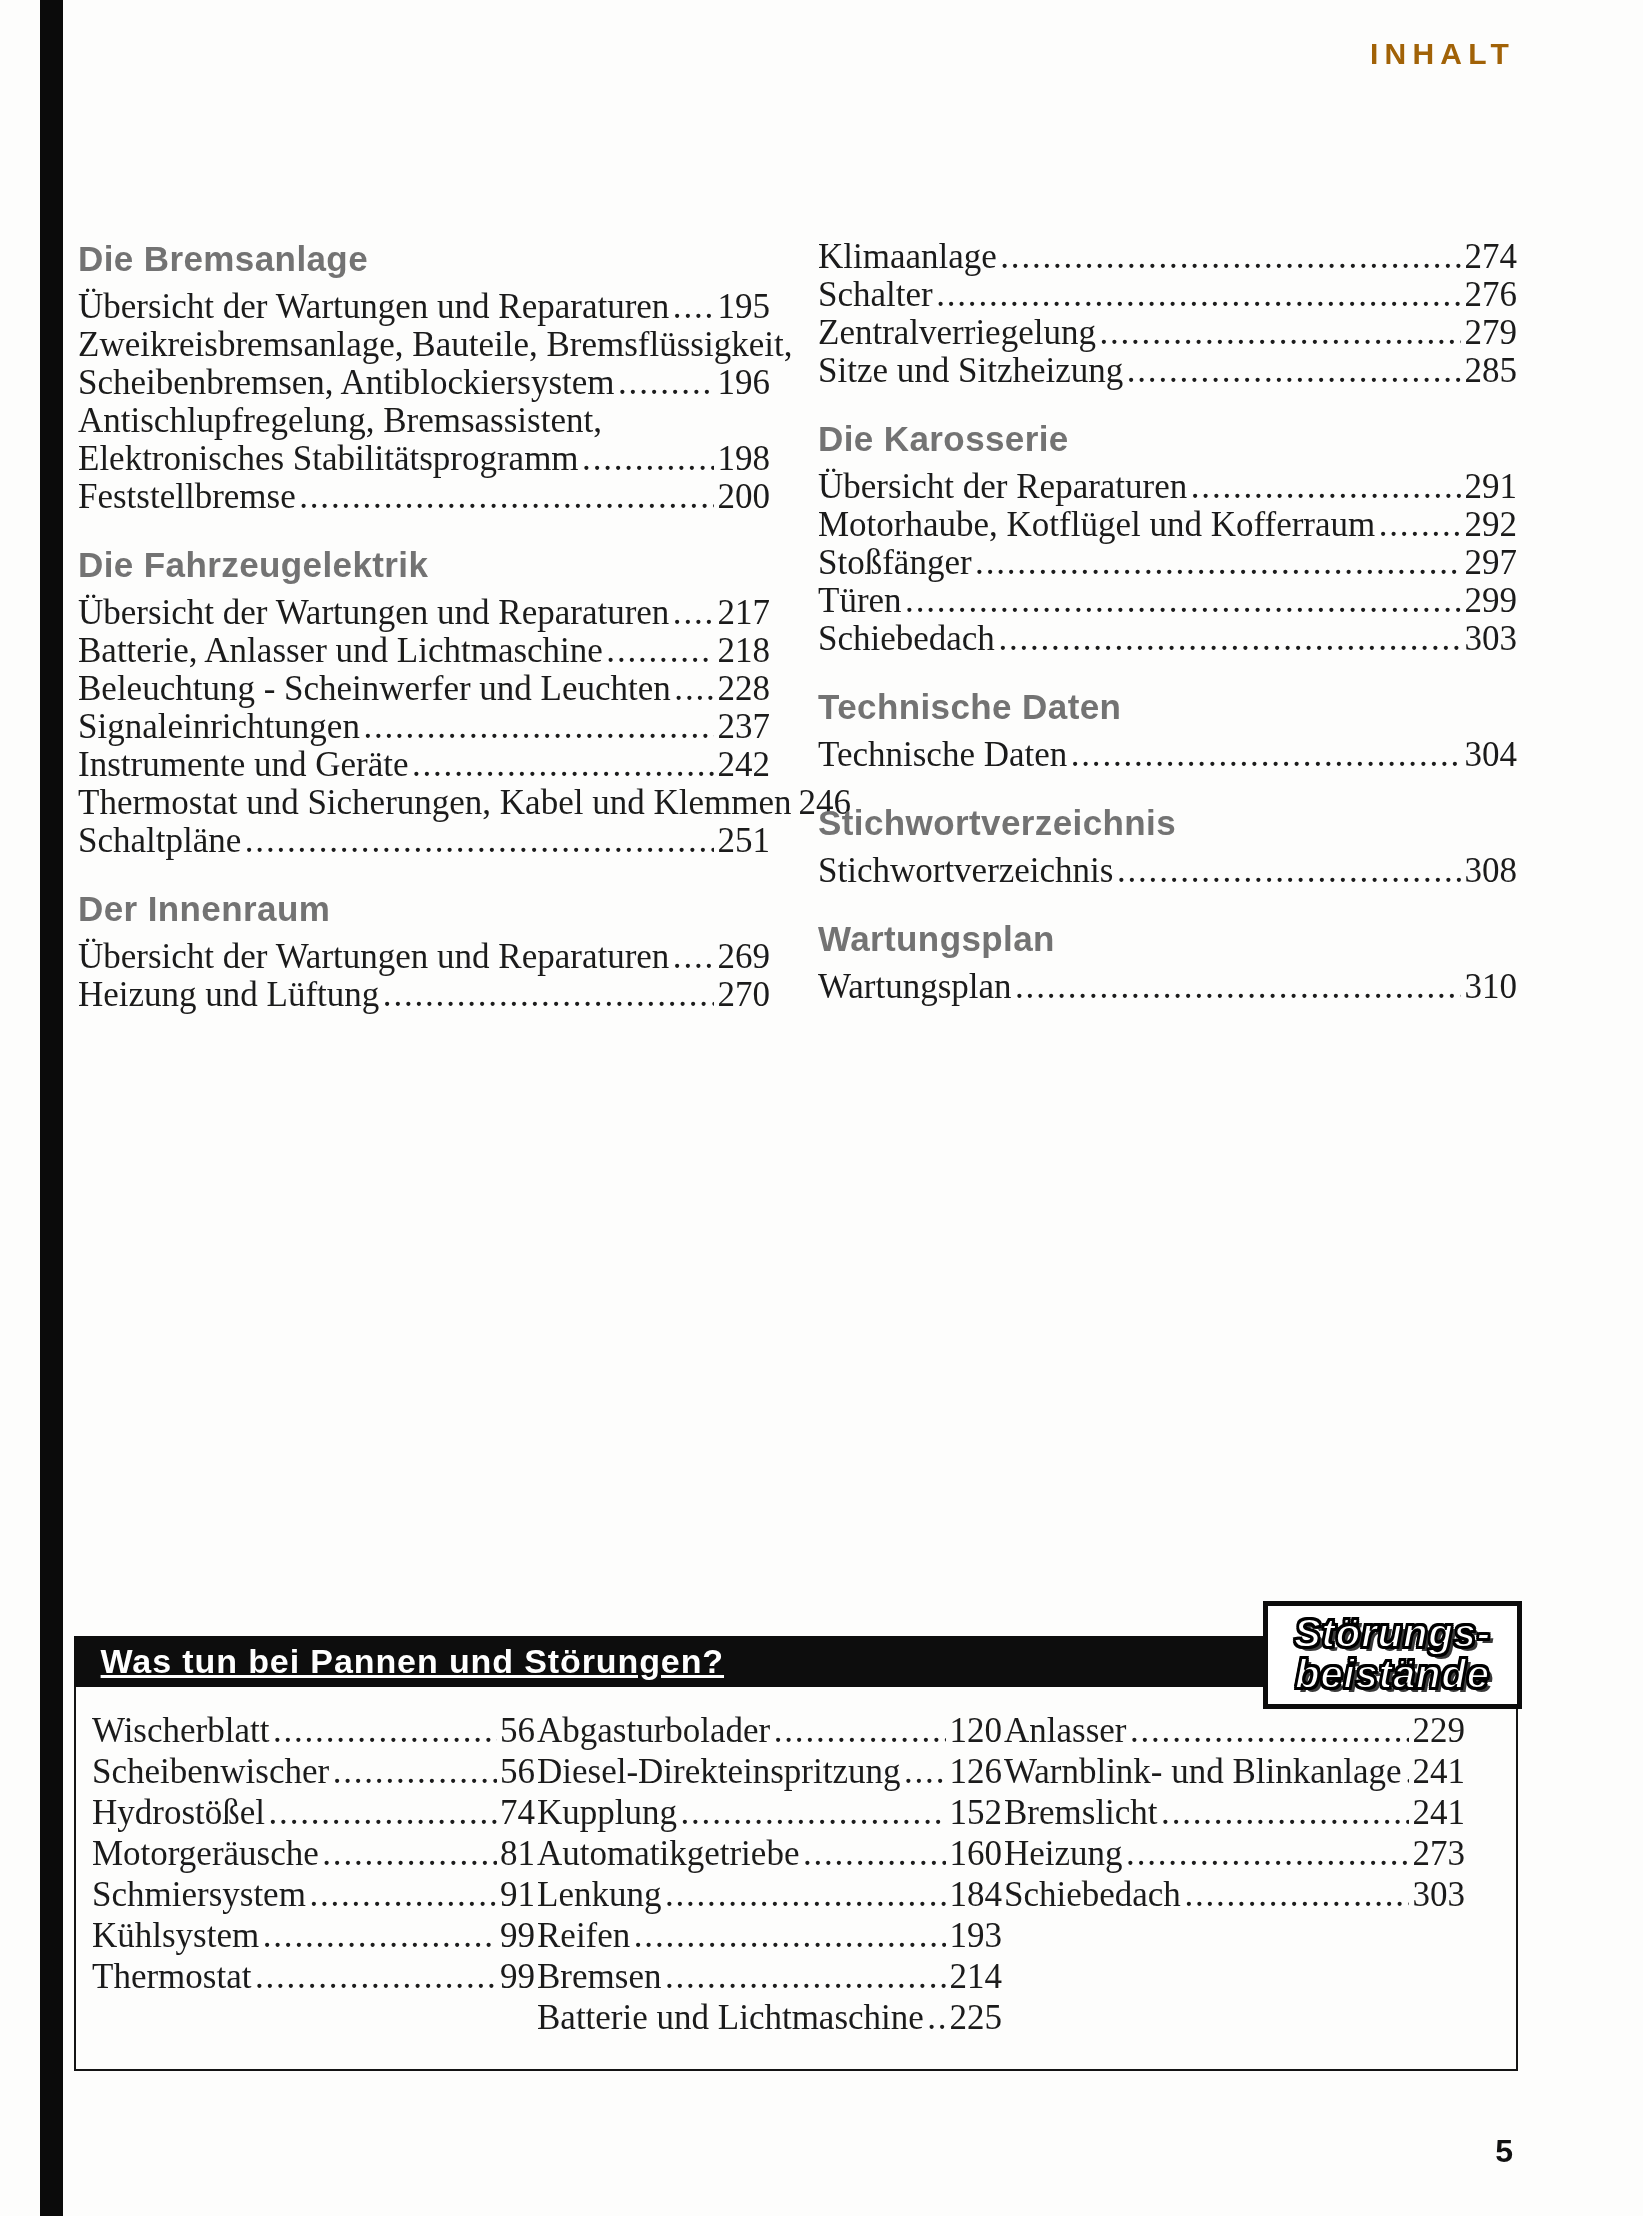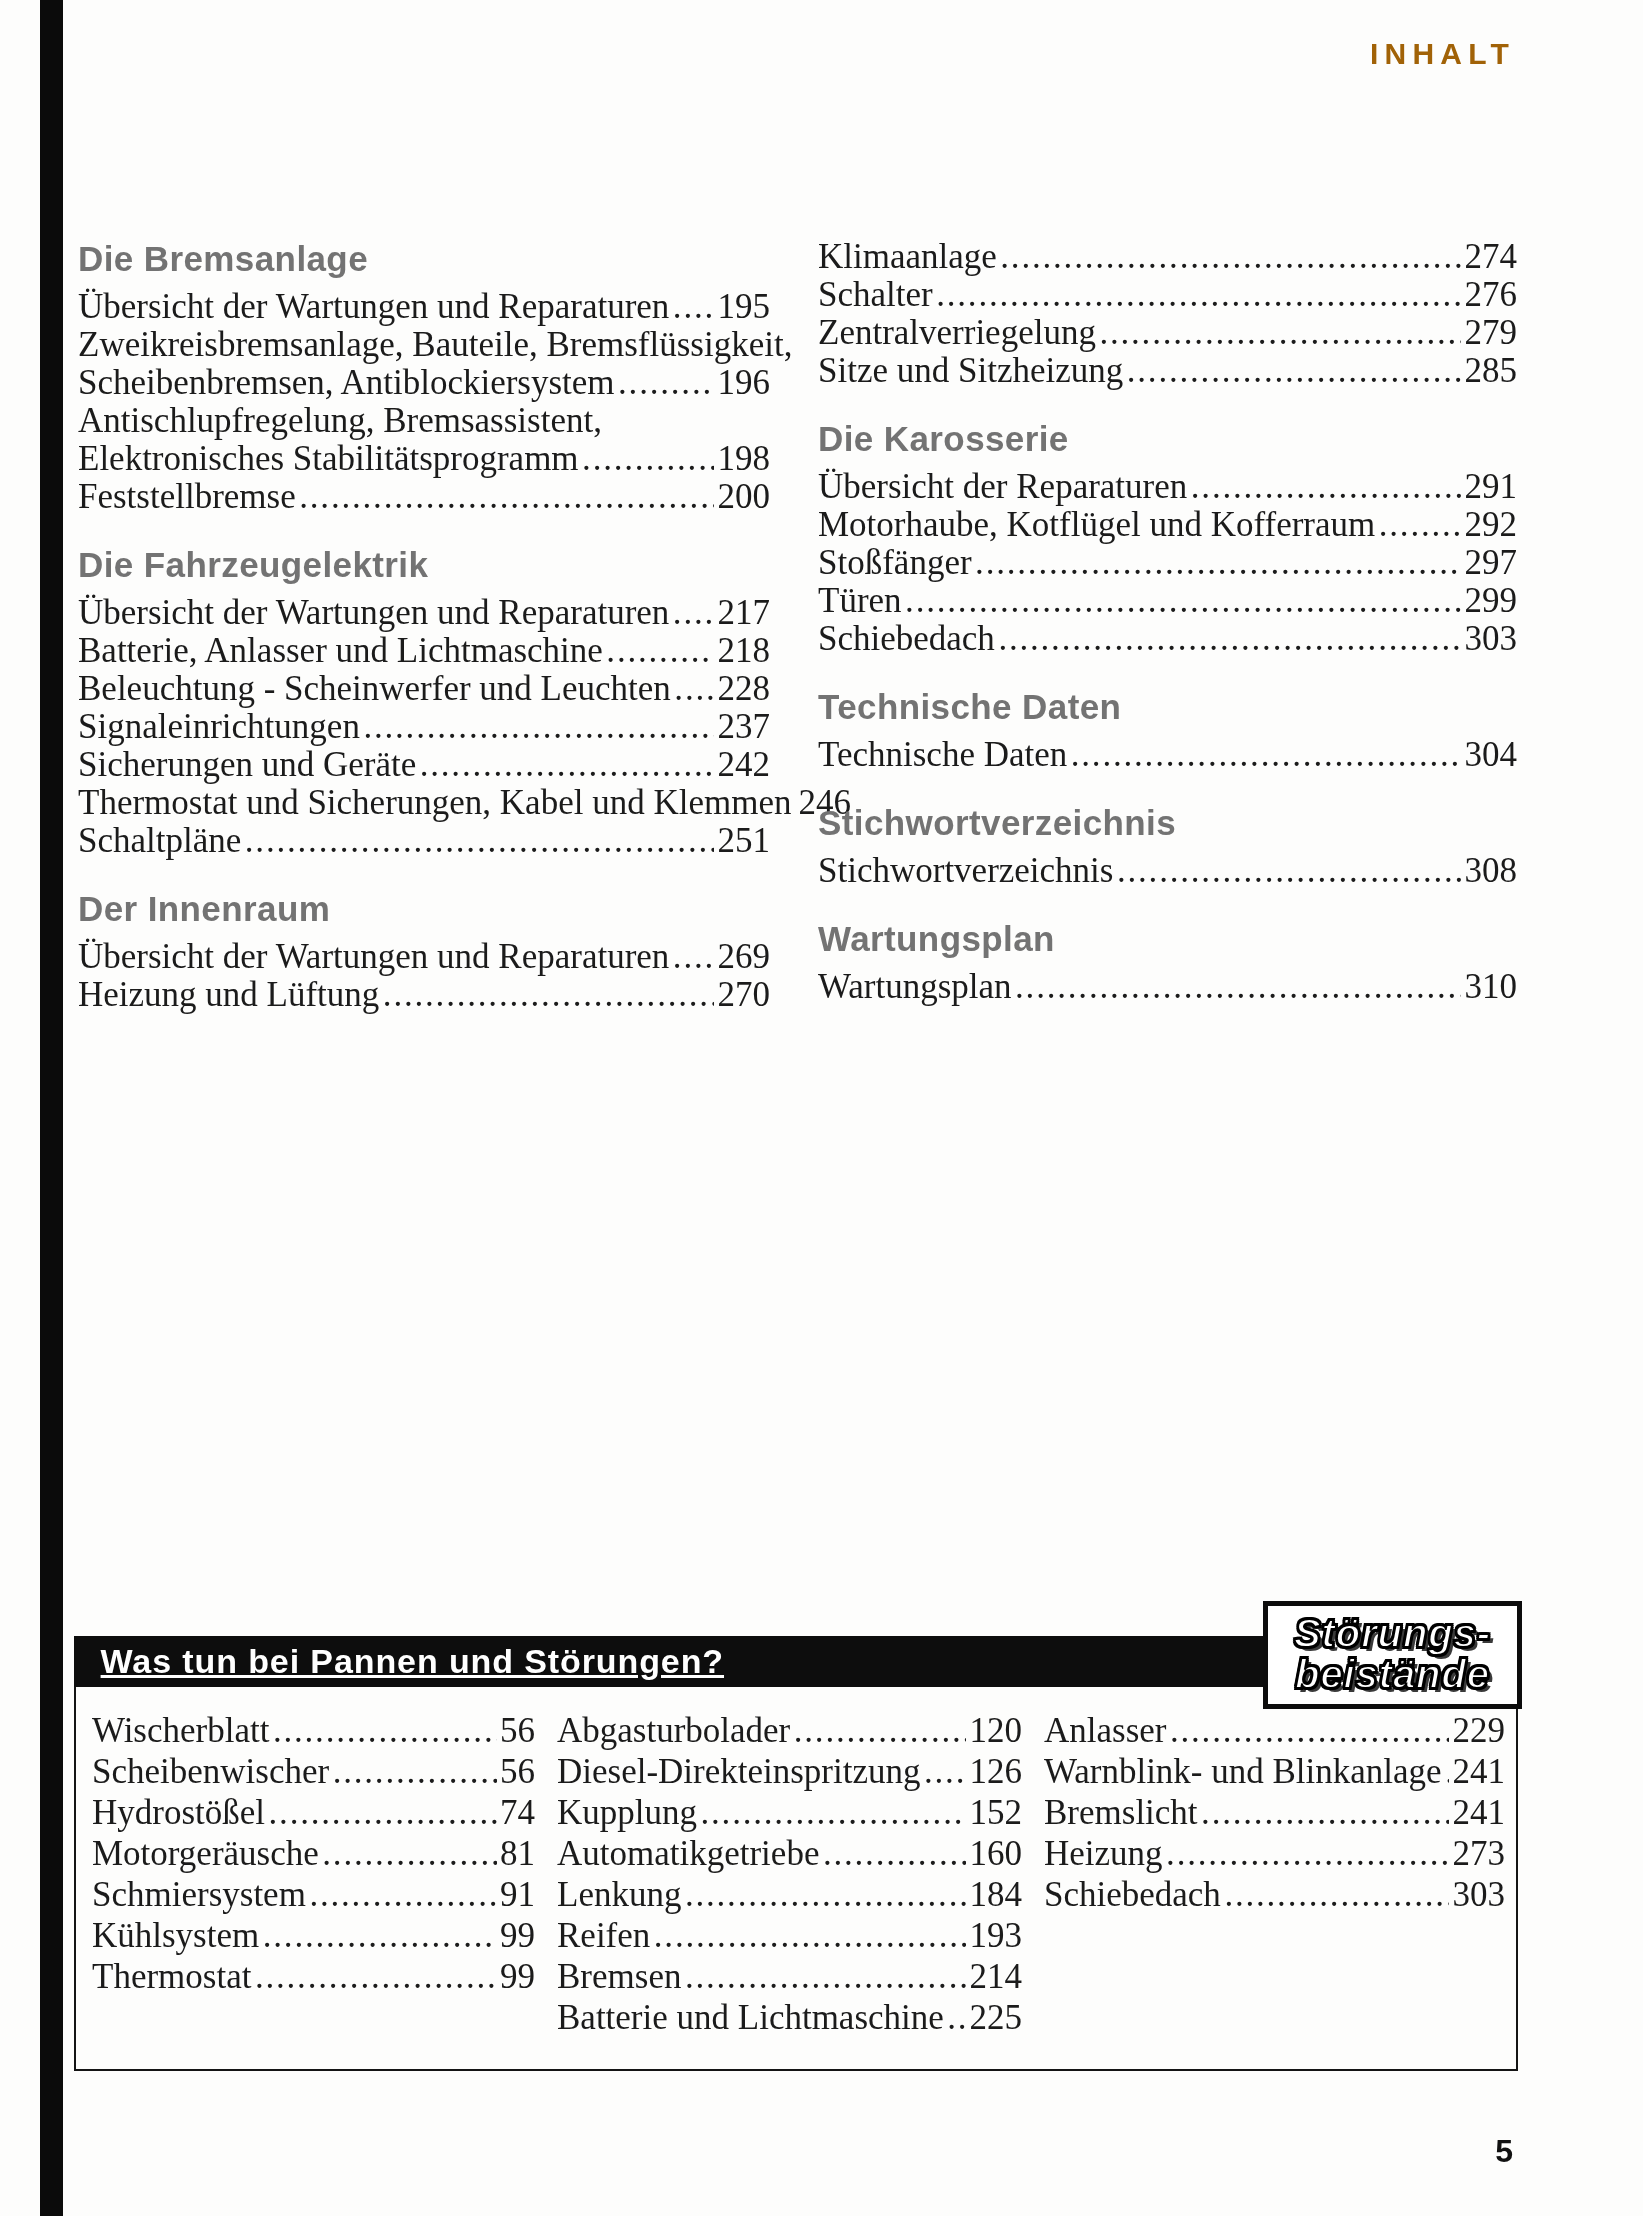--- a/index.html
+++ b/index.html
@@ -63,21 +63,21 @@
   }
   .panne-title {
     color:#ffffff; font-family:"Liberation Sans", sans-serif; font-weight:bold;
     font-size:34px; letter-spacing:0.9px; padding-left:26.6px;text-decoration:underline;
   }
 
   
   .panne-box {
     position:absolute; left:74px; top:1687px; width:1444px; height:384px;
     border:2.7px solid #141414; border-top:none; background:#fdfdfc;
-    display:flex; gap:22px; padding:23px 10.6px 0 16px; z-index:1;
+    display:flex; gap:2px; padding:23px 10.6px 0 16px; z-index:1;
   }
   .panne-col .row { line-height:41px; }
   .panne-col.c0 { width:443px; }
   .panne-col.c1 { width:465px; }
   .panne-col.c2 { width:461px; }
 
   
   .pagenum {
     position:absolute; right:131px; top:2133px;
     font-family:"Liberation Sans", sans-serif; font-weight:bold; font-size:32px; color:#111;
@@ -135,21 +135,21 @@
         <span class="t">Beleuchtung - Scheinwerfer und Leuchten</span>
         <span class="dots"></span>
         <span class="pg">228</span>
       </div>
       <div class="row">
         <span class="t">Signaleinrichtungen</span>
         <span class="dots"></span>
         <span class="pg">237</span>
       </div>
       <div class="row">
-        <span class="t">Sicherungen und Geräte</span>
+        <span class="t">Instrumente und Geräte</span>
         <span class="dots"></span>
         <span class="pg">242</span>
       </div>
       <div class="row">
         <span class="t">Thermostat und Sicherungen, Kabel und Klemmen</span>
         <span class="dots"></span>
         <span class="pg">246</span>
       </div>
       <div class="row">
         <span class="t">Schaltpläne</span>

